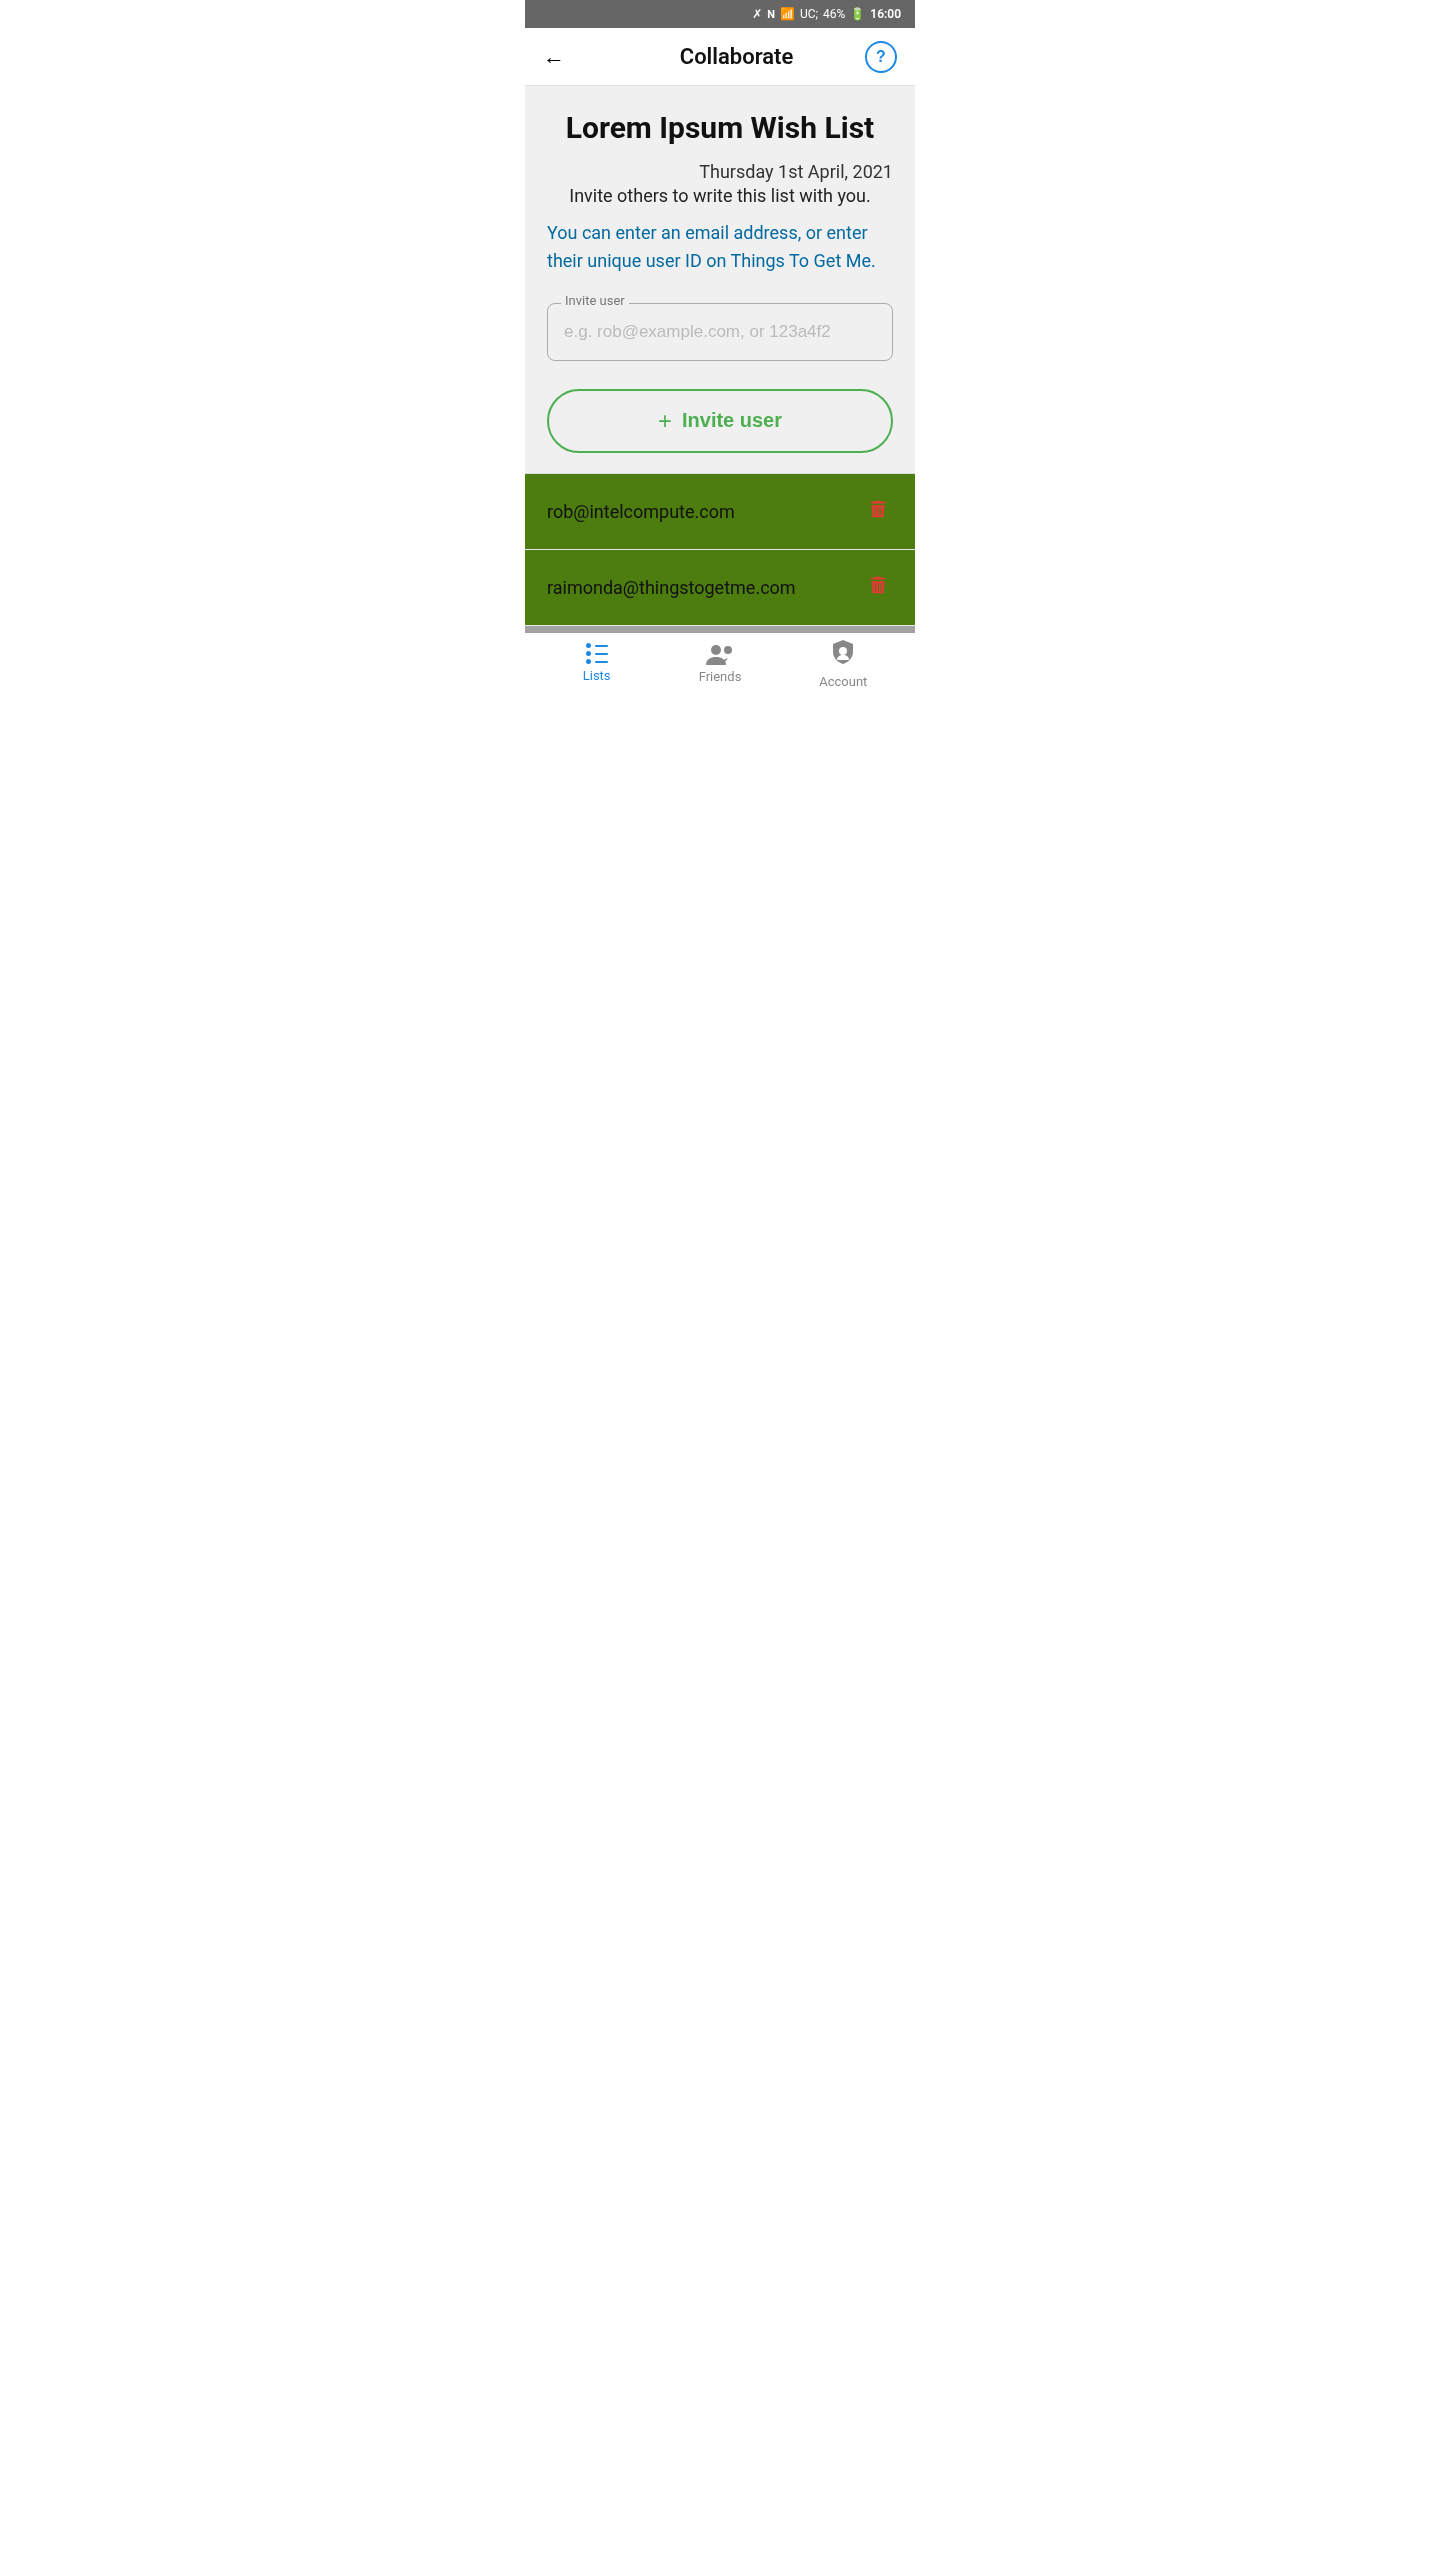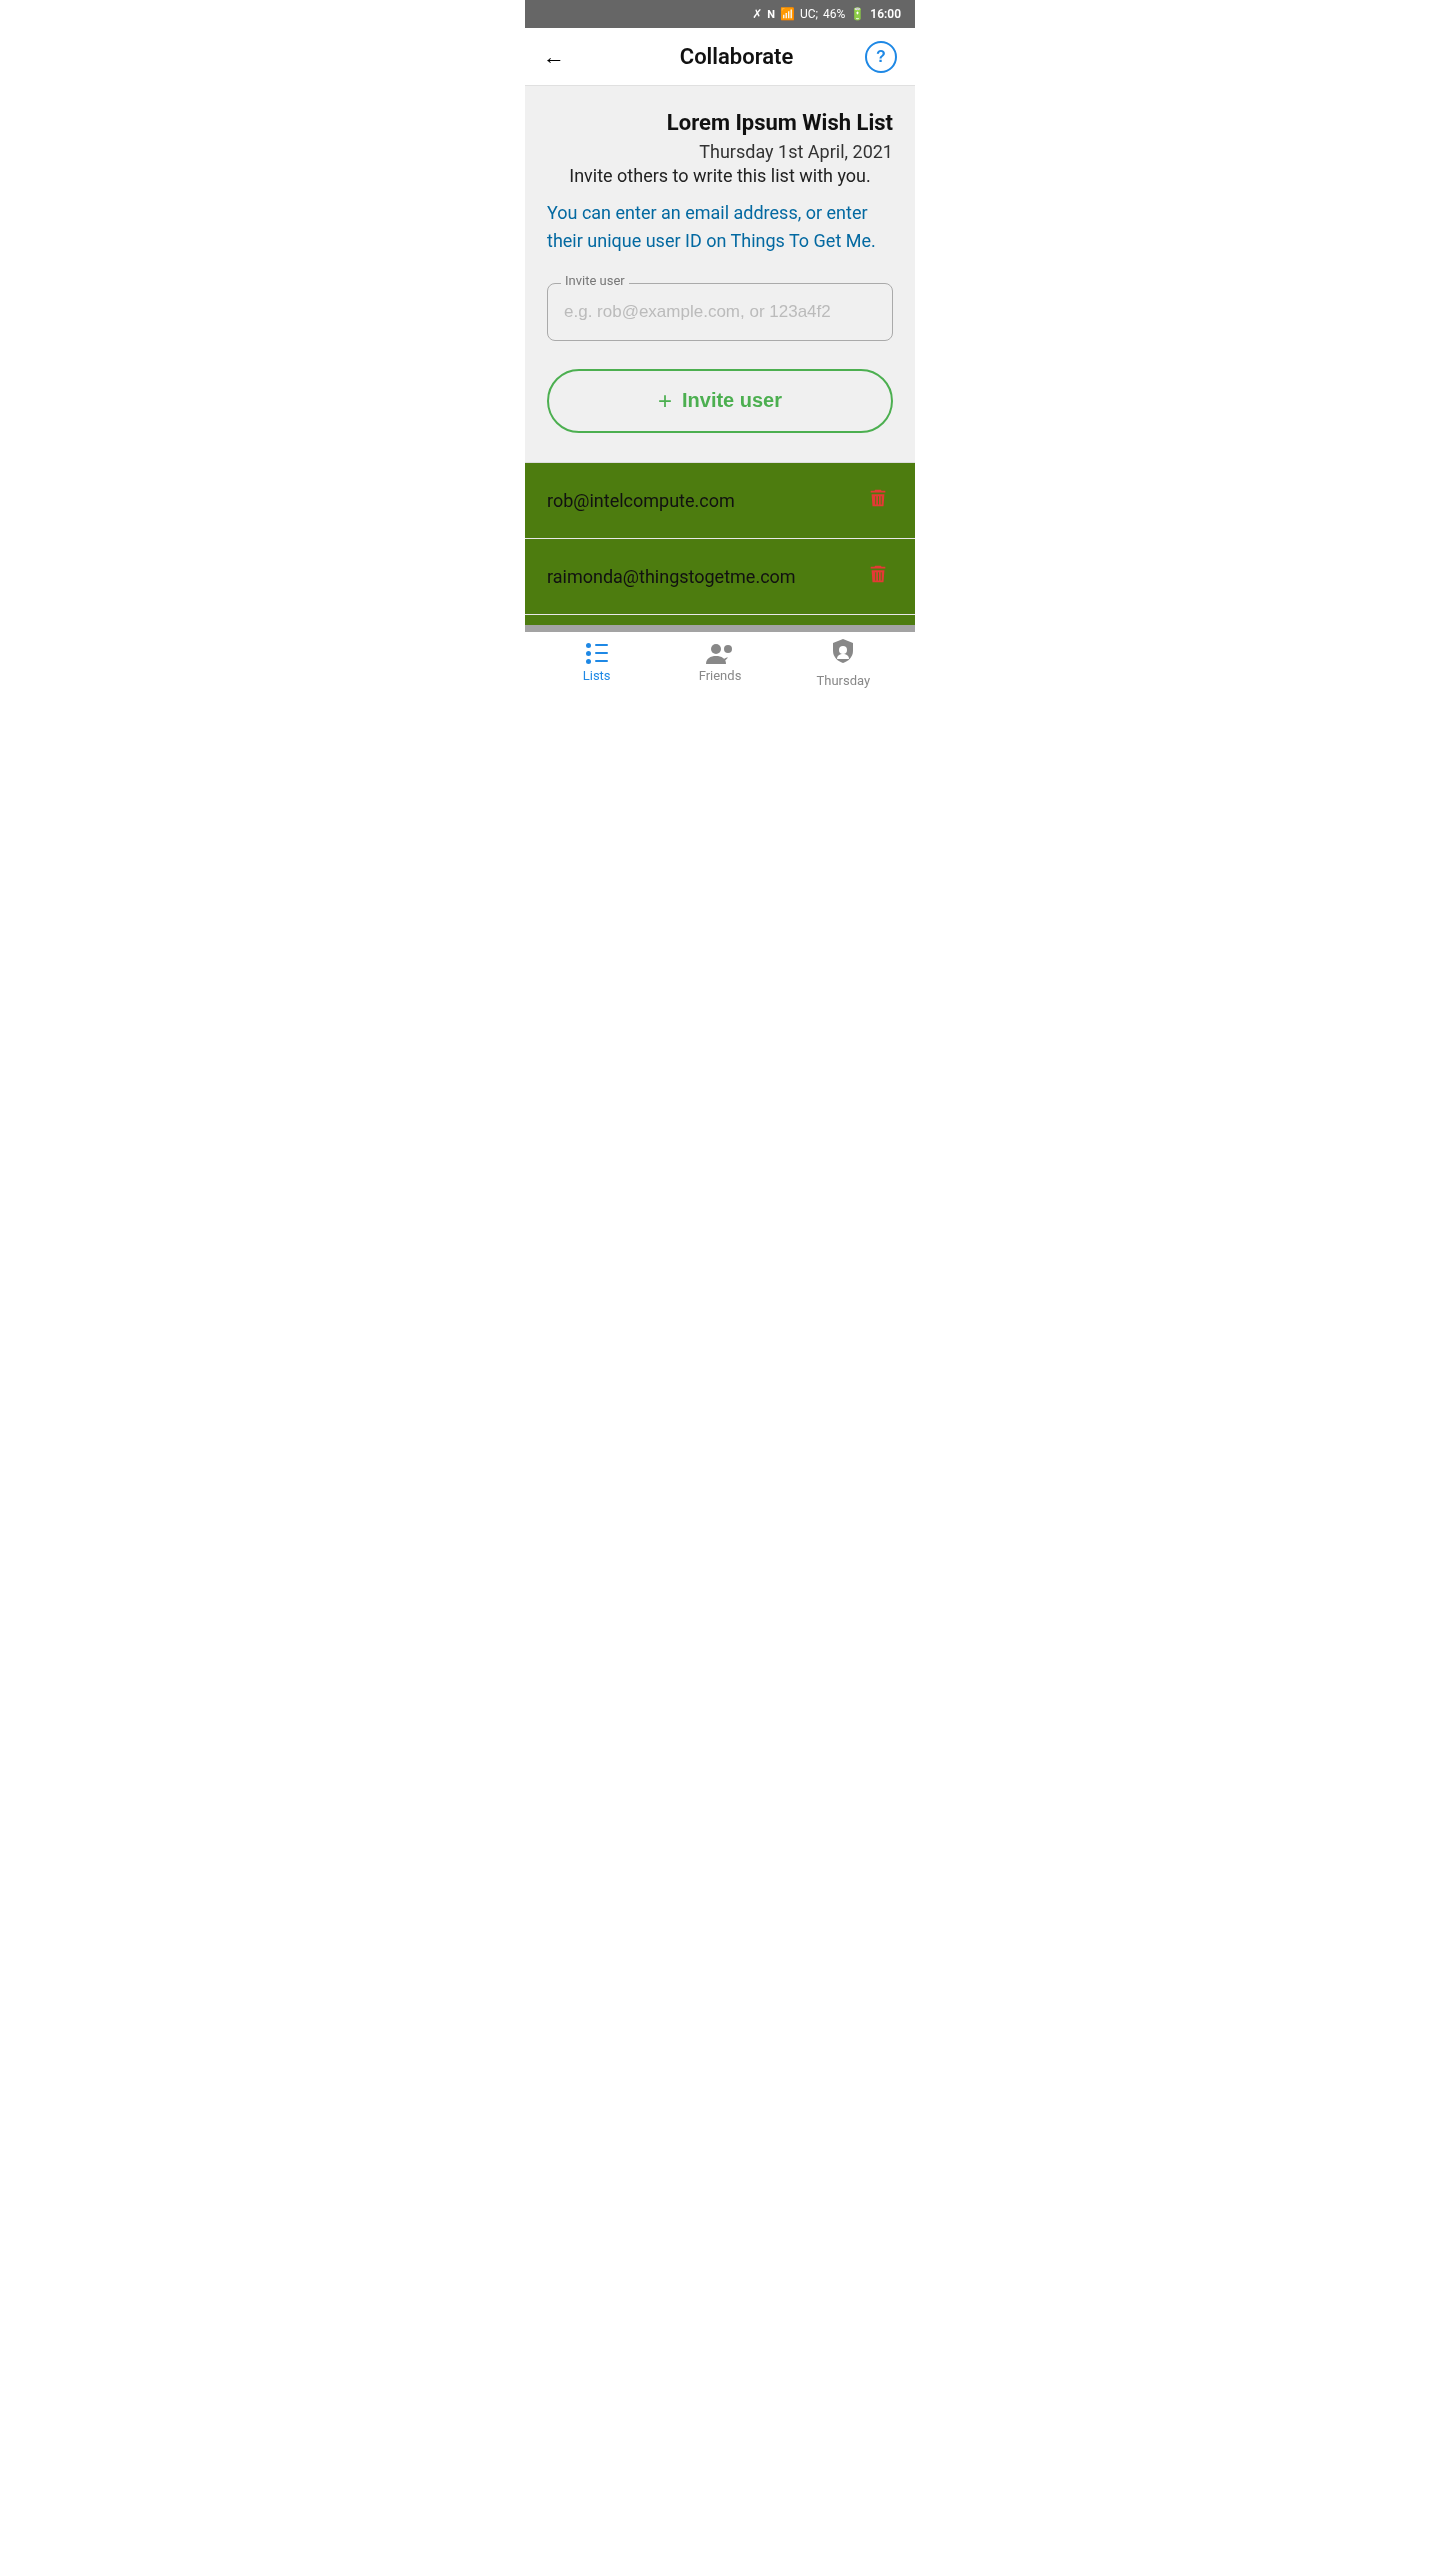--- a/index.html
+++ b/index.html
@@ -81,25 +81,25 @@
     .main-content {
       background: #f0f0f0;
       flex: 1;
       padding: 24px 22px 20px;
       display: flex;
       flex-direction: column;
       gap: 0;
     }
 
     .list-title {
-      font-size: 22px;
+      font-size: 30px;
       font-weight: 700;
       color: #111;
-      text-align: right;
-      margin-bottom: 6px;
+      text-align: center;
+      margin-bottom: 16px;
     }
 
     .list-date {
       font-size: 18px;
       color: #333;
       text-align: right;
     }
 
     .invite-description {
       font-size: 18px;
@@ -373,15 +373,15 @@
   </div>
 
   <div class="nav-item">
     <div>
       <svg width="28" height="28" viewBox="0 0 28 28" fill="none">
         <path d="M14 2 L24 6 L24 14 C24 20 19 24.5 14 26 C9 24.5 4 20 4 14 L4 6 Z" fill="#888"></path>
         <circle cx="14" cy="13" r="4" fill="white"></circle>
         <path d="M8 22c0-3.314 2.686-5 6-5s6 1.686 6 5" fill="white"></path>
       </svg>
     </div>
-    <span class="nav-item-label">Thursday</span>
+    <span class="nav-item-label">Account</span>
   </div>
 </div>
 
 </body></html>

